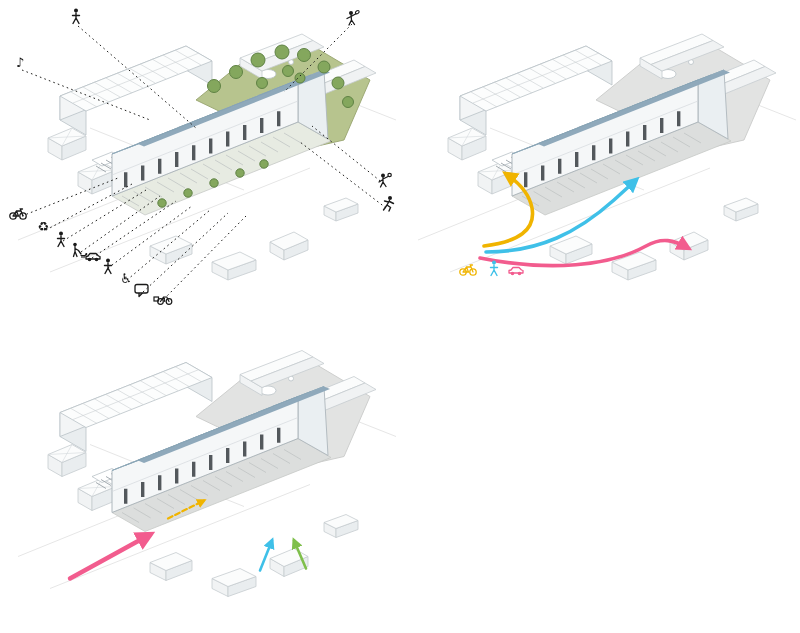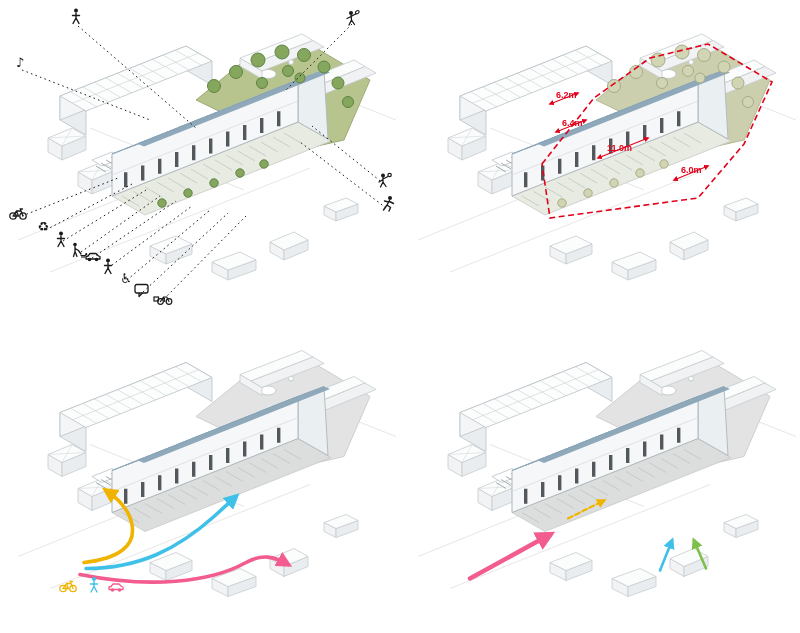--- a/index.html
+++ b/index.html
@@ -228,39 +228,20 @@
         <g transform="translate(132,280)">
             <use href="#icon-speech"></use>
           </g>
         <g transform="translate(153,287)">
             <use href="#icon-cargo-bike"></use>
           </g>
       </g>
     </svg>
   </div>
 
-  <div class="panel">
-    <svg viewBox="0 0 400 316" class="theme-olive">
-      <use href="#scene-base"></use>
-      <g fill="var(--tree-fill)" stroke="var(--tree-stroke)" stroke-width="1">
-        <use href="#trees-group"></use>
-      </g>
-      <polygon points="142,164 194,98 250,58 308,44 372,82 344,144 298,198 150,218" fill="none" stroke="#e2001a" stroke-width="1.6" stroke-dasharray="6 3.5"></polygon>
-      <g stroke-width="1.1">
-        <path d="M150,104 L178,93" marker-start="url(#m-red)" marker-end="url(#m-red)" fill="none" stroke="#e2001a"></path>
-        <path d="M156,132 L186,120" marker-start="url(#m-red)" marker-end="url(#m-red)" fill="none" stroke="#e2001a"></path>
-        <path d="M198,158 L248,138" marker-start="url(#m-red)" marker-end="url(#m-red)" fill="none" stroke="#e2001a"></path>
-        <path d="M274,180 L308,166" marker-start="url(#m-red)" marker-end="url(#m-red)" fill="none" stroke="#e2001a"></path>
-      </g>
-      <text x="156" y="98" class="dim-label" fill="#e2001a">6.2m</text>
-      <text x="162" y="126" class="dim-label" fill="#e2001a">6.4m</text>
-      <text x="207" y="151" class="dim-label" fill="#e2001a">11.0m</text>
-      <text x="281" y="173" class="dim-label" fill="#e2001a">6.0m</text>
-    </svg>
-  </div>
 
   <div class="panel">
     <svg viewBox="0 0 400 316" class="theme-gray">
       <use href="#scene-base"></use>
       <g fill="none" stroke-linecap="round" stroke-width="3.6">
         <path d="M84,246 C118,242 136,230 132,208 C129,192 118,182 106,174" marker-end="url(#m-yellow)" stroke="#f0b400"></path>
         <path d="M86,252 C140,252 178,232 214,200 L236,180" marker-end="url(#m-cyan)" stroke="#3fc0e8"></path>
         <path d="M80,258 C150,272 210,266 246,246 C262,237 274,240 288,248" marker-end="url(#m-pink)" stroke="#f25c8e"></path>
       </g>
       <g transform="translate(58,258)" color="#f0b400">

